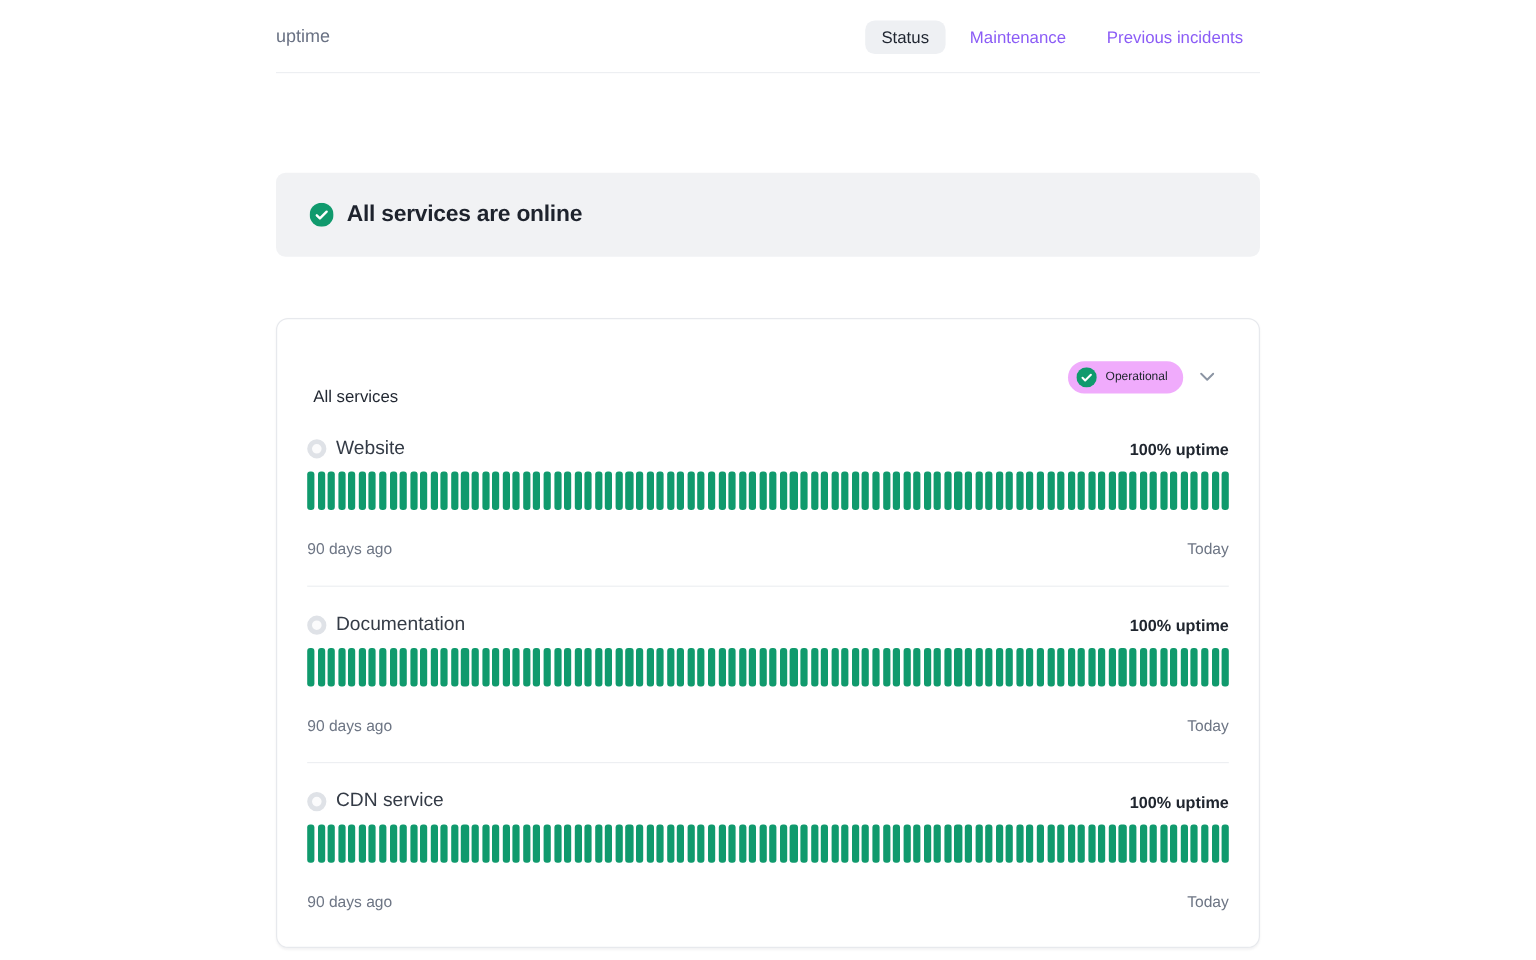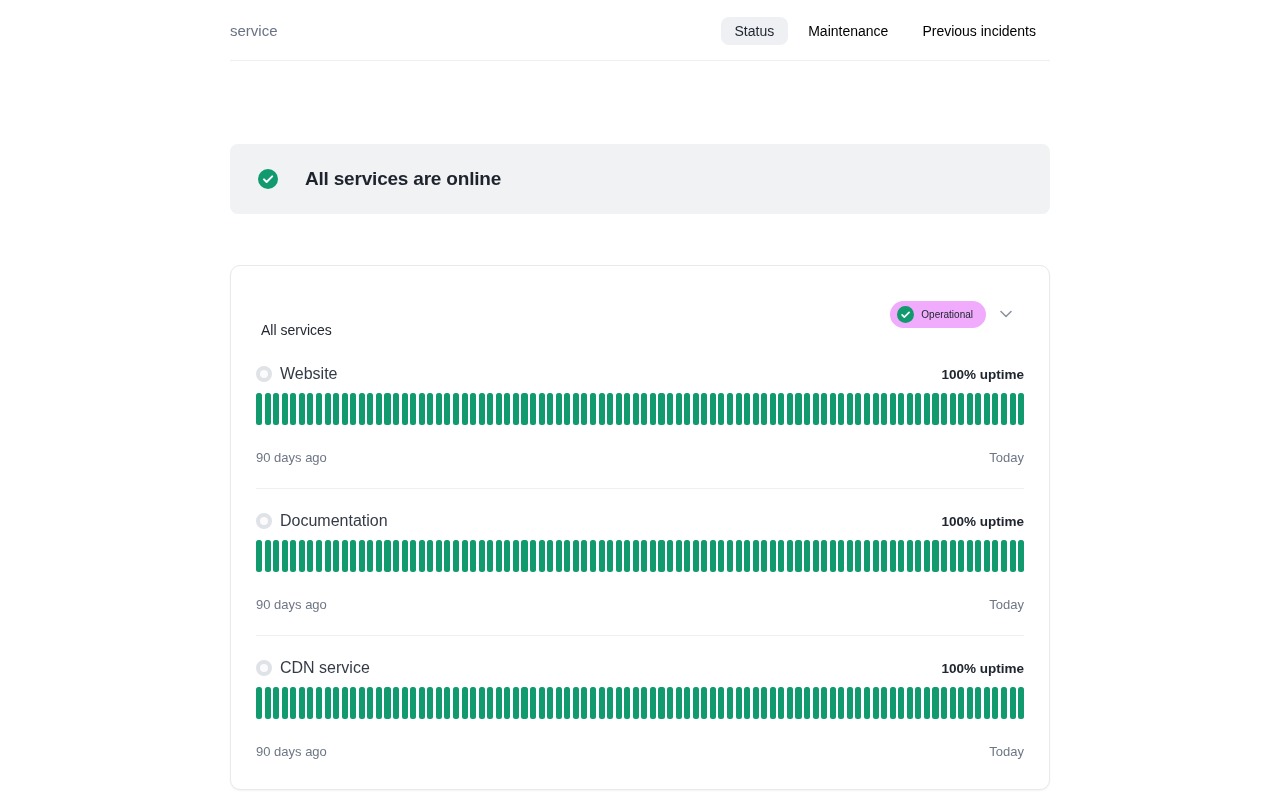--- a/index.html
+++ b/index.html
@@ -14,30 +14,30 @@
 
   
   header { position: relative; padding-top: 17px; }
   .brand {
     position: absolute; left: 0; top: 22px;
     font-size: 15px; color: #6a7284; cursor: pointer;
   }
   .tabs { display: flex; justify-content: flex-end; gap: 6px; }
   .tab {
     border: none; background: transparent; cursor: pointer;
-    font-family: inherit; font-size: 14px; color: #000000;
+    font-family: inherit; font-size: 14px; color: #8b5cf6;
     padding: 6px 14px; border-radius: 8px; line-height: 16px;
   }
   .tab.active { background: #eef0f3; color: #1f2530; font-weight: 500; }
   .header-divider { border: none; border-top: 1px solid #edeff2; margin: 15px 0 0; }
 
   
   .banner {
     margin-top: 83px; height: 70px; background: #f1f2f4; border-radius: 8px;
-    display: flex; align-items: center; gap: 27px; padding: 0 28px;
+    display: flex; align-items: center; gap: 11px; padding: 0 28px;
   }
   .banner h1 { font-size: 19px; font-weight: 700; color: #1e232d; margin: 0; letter-spacing: -0.2px; }
   .icon-check { width: 20px; height: 20px; display: block; }
 
   
   .card {
     margin-top: 51px; background: #ffffff;
     border: 1px solid #e7e9ed; border-radius: 10px;
     box-shadow: 0 1px 2px rgba(16,24,40,0.05);
     padding: 24px 25px 30px;
@@ -74,21 +74,21 @@
     margin-top: 25px; font-size: 13px; color: #6e7685;
   }
   .row-divider { border: none; border-top: 1px solid #edeff2; margin: 23px 0; }
 </style>
 </head>
 <body>
 
 <div class="container">
 
   <header>
-    <div class="brand">service</div>
+    <div class="brand">uptime</div>
     <nav class="tabs">
         <button class="tab active">Status</button>
         <button class="tab">Maintenance</button>
         <button class="tab">Previous incidents</button>
       </nav>
   </header>
   <hr class="header-divider">
 
   <section class="banner">
     <span>

